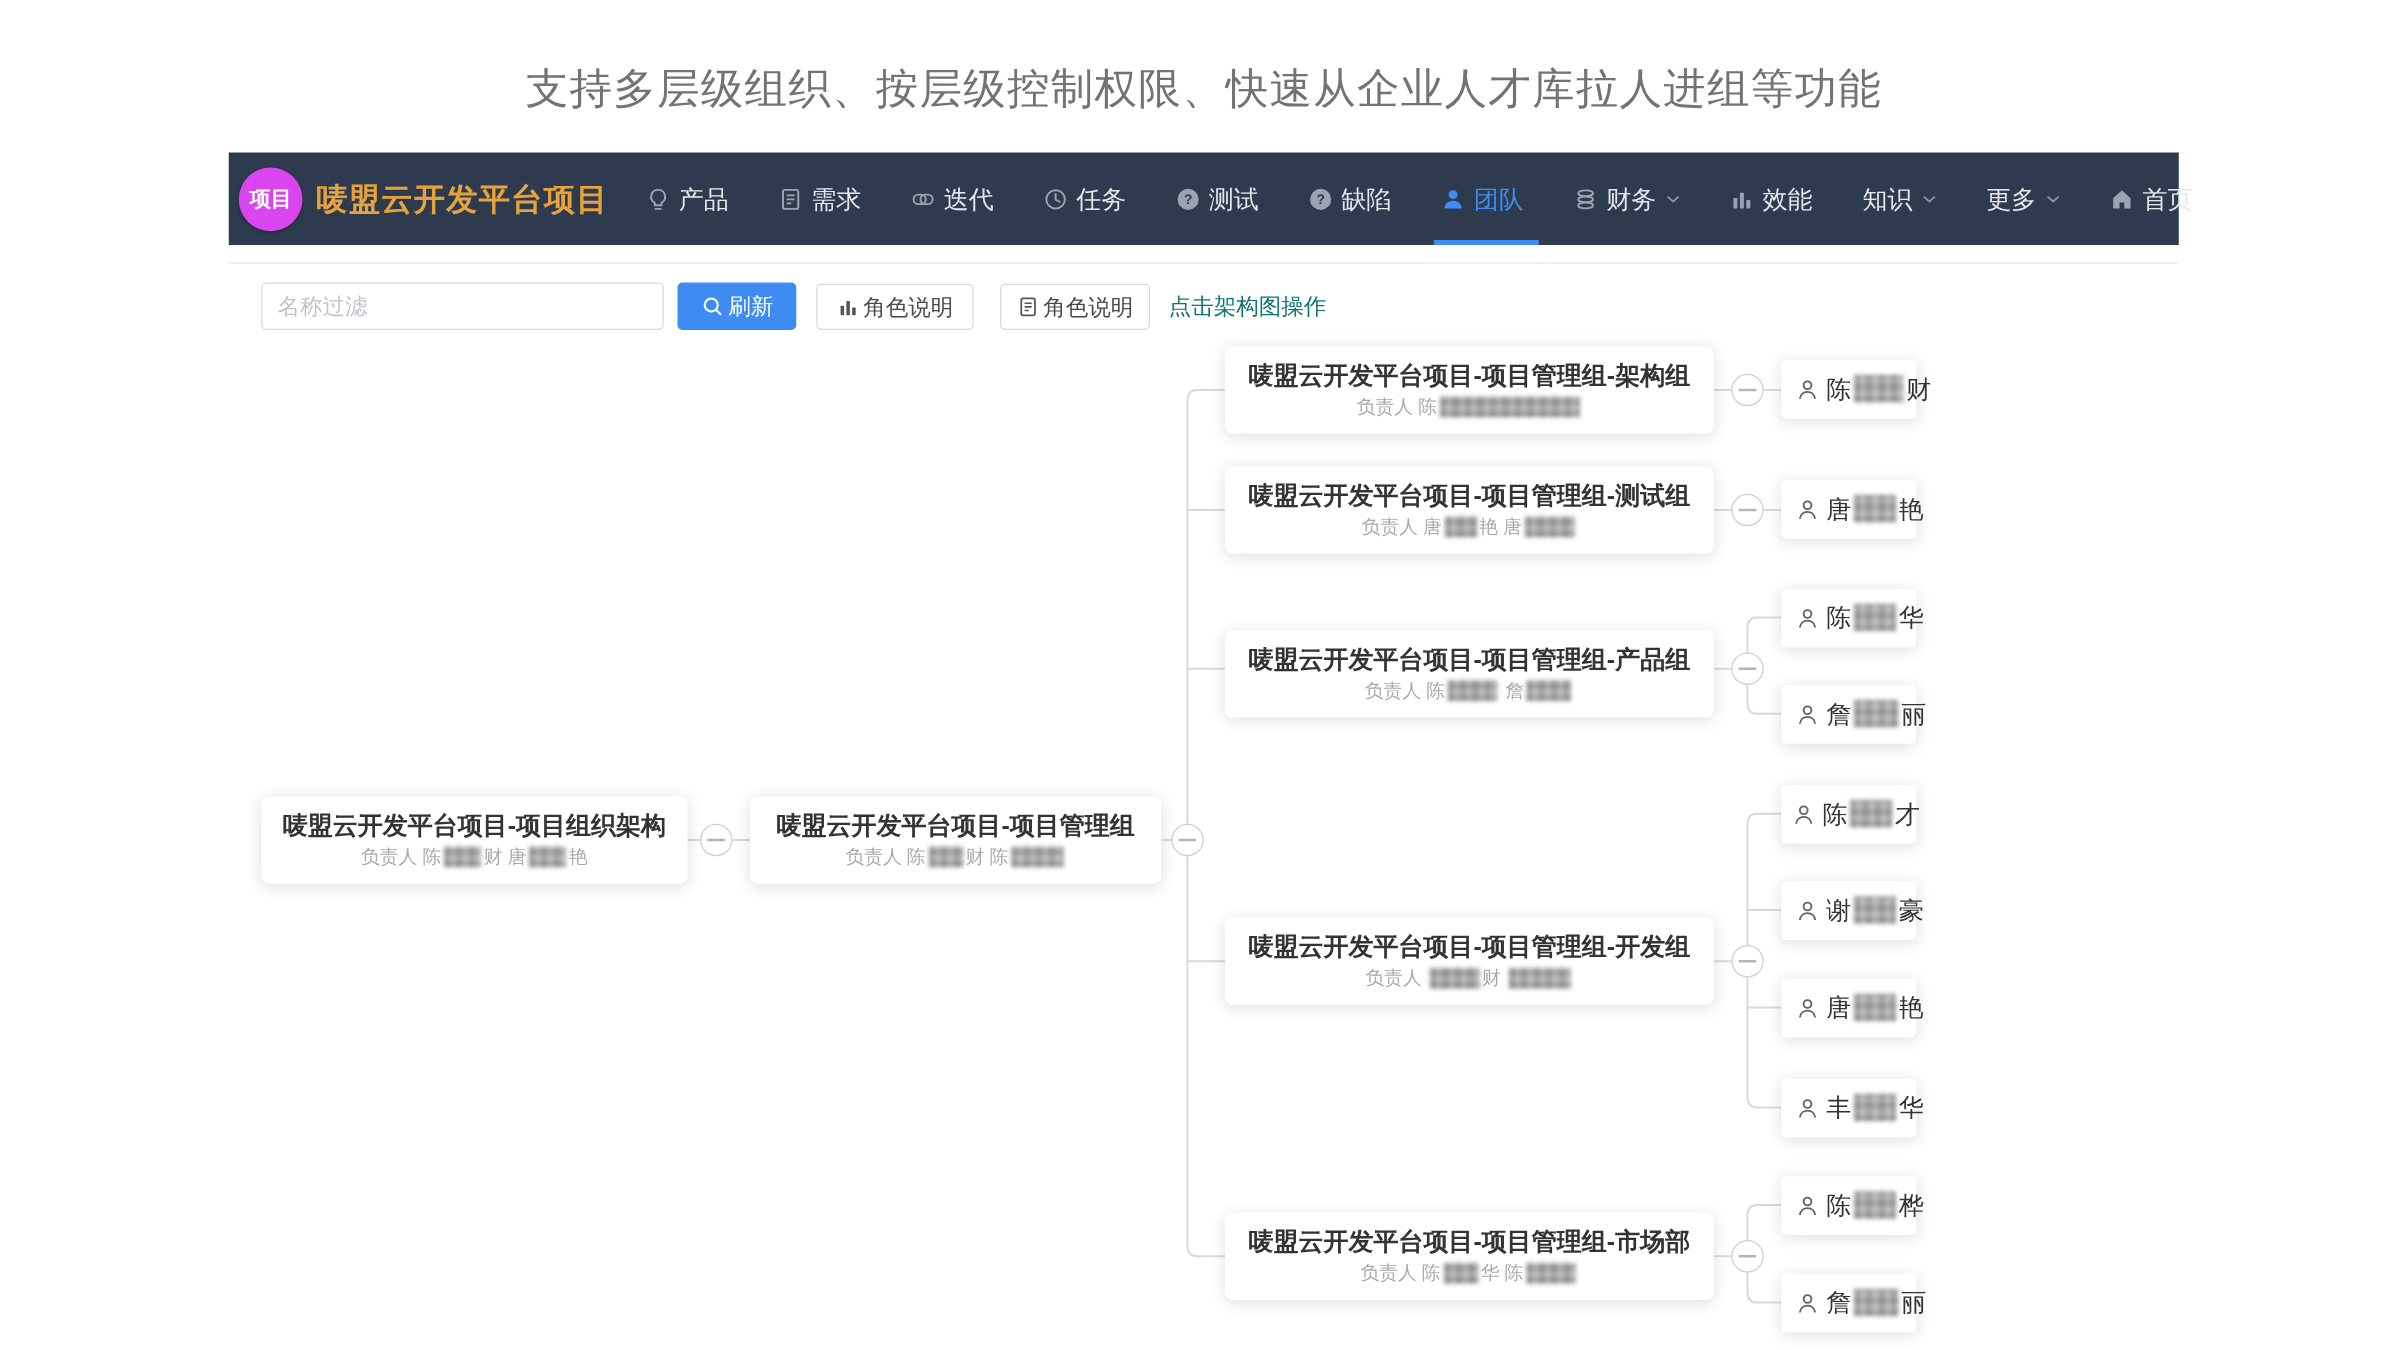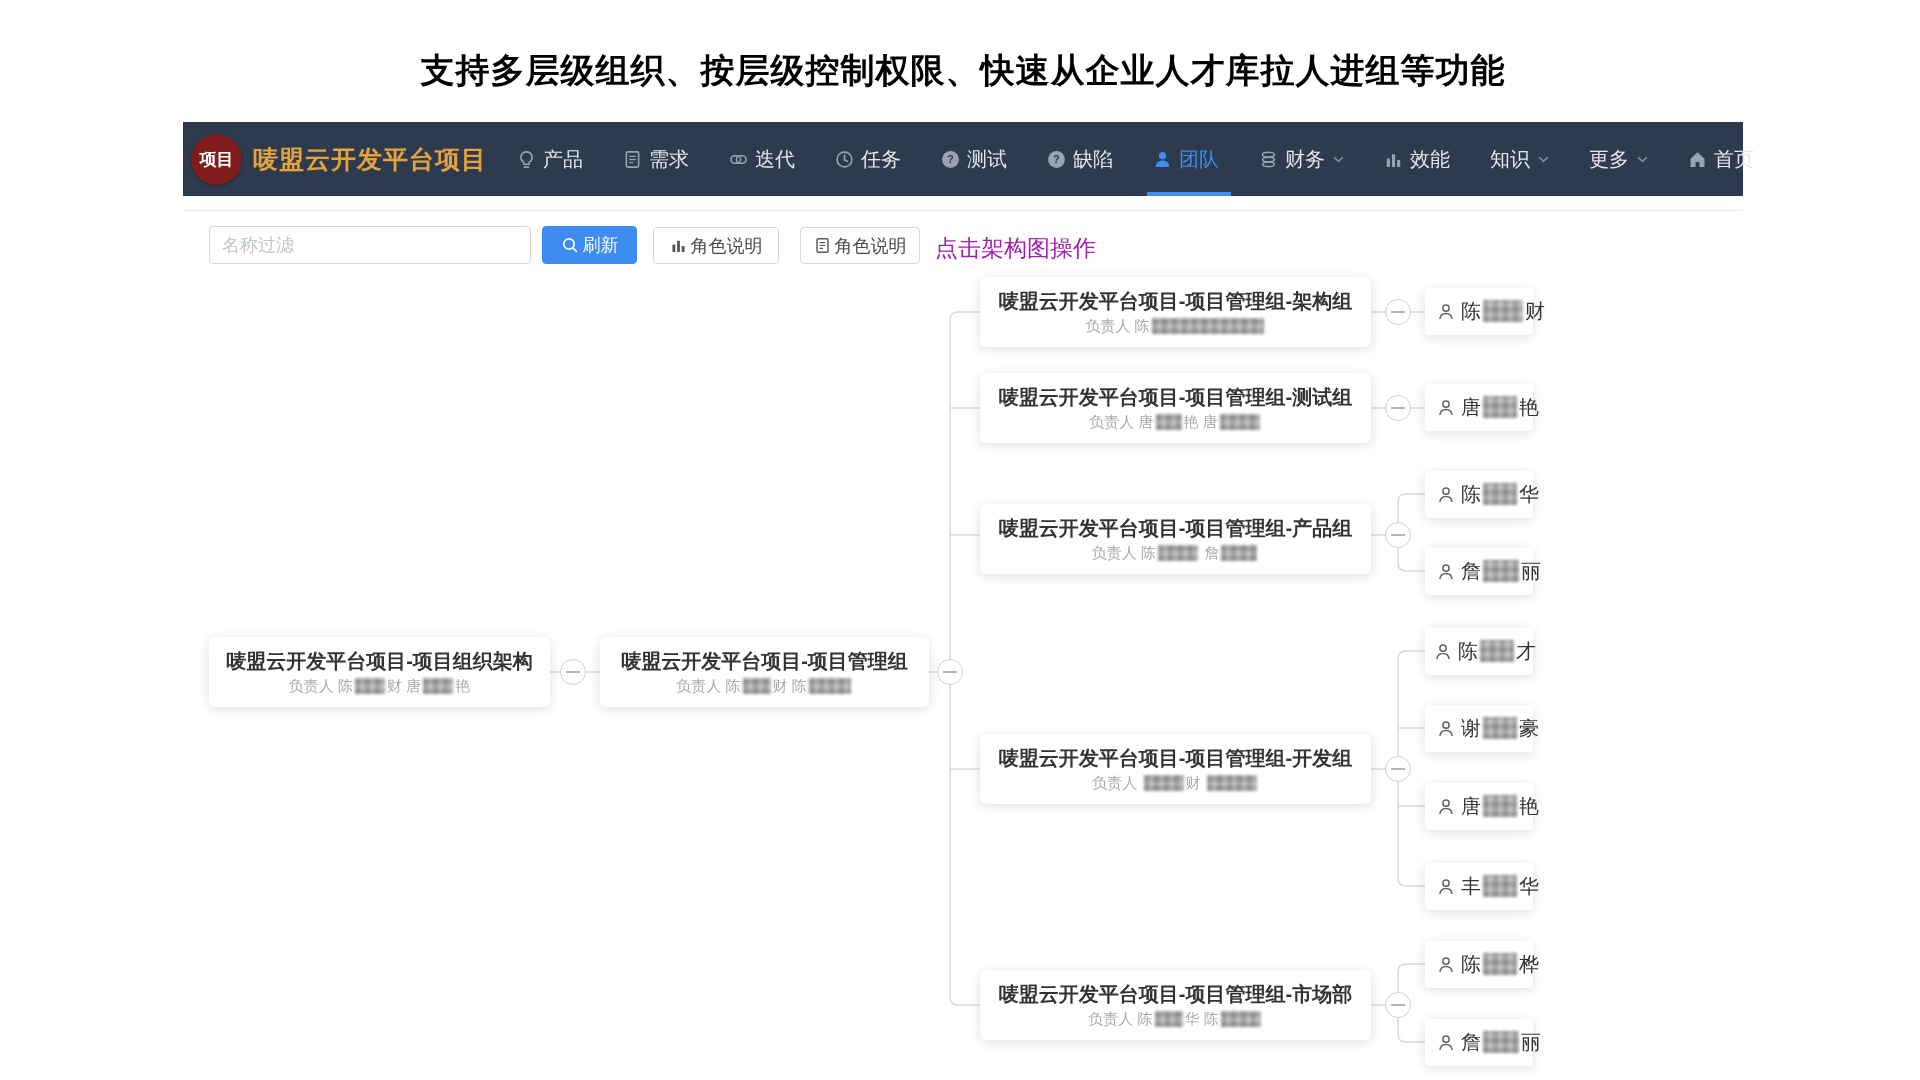--- a/index.html
+++ b/index.html
@@ -3,30 +3,30 @@
 <meta charset="utf-8">
 <style>
   html,body{margin:0;padding:0;}
   body{
     width:1920px;height:1080px;position:relative;overflow:hidden;
     background:#ffffff;font-family:"Liberation Sans","DejaVu Sans",sans-serif;
   }
   
   .headline{
     position:absolute;left:183px;top:48px;width:1560px;text-align:center;
-    font-size:34px;font-weight:700;color:#000000;letter-spacing:1px;white-space:nowrap;
+    font-size:34px;font-weight:400;color:#737373;letter-spacing:1px;white-space:nowrap;
   }
   
   .navbar{
     position:absolute;left:183px;top:122px;width:1560px;height:74px;
     background:#2e3a4e;display:flex;align-items:center;
     padding:0 14px 0 8px;box-sizing:border-box;
   }
   .logo{
-    width:51px;height:51px;border-radius:50%;background:#7f1d1d;flex:0 0 auto;
+    width:51px;height:51px;border-radius:50%;background:#d946ef;flex:0 0 auto;
     color:#fff;display:flex;align-items:center;justify-content:center;
     font-weight:700;font-size:17px;box-shadow:0 1px 3px rgba(0,0,0,.35);
   }
   .proj-title{color:#e6a23c;font-size:25px;font-weight:700;margin-left:11px;white-space:nowrap;letter-spacing:1px;}
   .nav-items{display:flex;align-items:center;gap:40px;margin-left:30px;height:100%;flex:1;min-width:0;}
   .nav-item{display:flex;align-items:center;gap:7px;color:#e4e7ec;font-size:20px;height:100%;position:relative;cursor:pointer;white-space:nowrap;}
   .nav-item .ni{color:#9aa3b3;display:flex;}
   .nav-item .chev{color:#8a93a3;display:flex;margin-left:1px;}
   .nav-item.active{color:#3e8df2;}
   .nav-item.active .ni{color:#3e8df2;}
@@ -44,21 +44,21 @@
   .filter-input::placeholder{color:#bfc4cc;}
   .btn{
     position:absolute;height:38px;box-sizing:border-box;border-radius:4px;border:1px solid #d9d9d9;
     background:#fff;color:#4a4a4a;font-size:18px;display:flex;align-items:center;justify-content:center;gap:4px;
     cursor:pointer;white-space:nowrap;font-family:inherit;
   }
   .btn-primary{background:#3e8bf2;border-color:#3e8bf2;color:#fff;}
   .btn-refresh{left:542px;top:226px;width:95px;}
   .btn-progress{left:653px;top:227px;width:126px;height:37px;}
   .btn-role{left:800px;top:227px;width:120px;height:37px;}
-  .hint-link{position:absolute;left:935px;top:233px;font-size:23px;color:#a21caf;cursor:pointer;white-space:nowrap;}
+  .hint-link{position:absolute;left:935px;top:233px;font-size:18px;color:#0f766e;cursor:pointer;white-space:nowrap;}
   
   #chart{position:absolute;left:0;top:0;width:1920px;height:1080px;}
   #lines{position:absolute;left:0;top:0;pointer-events:none;}
   .card{position:absolute;background:#fff;border-radius:6px;box-shadow:0 2px 12px rgba(0,0,0,.13);box-sizing:border-box;cursor:pointer;}
   .gcard{display:flex;flex-direction:column;justify-content:center;align-items:center;}
   .gtitle{font-size:20px;color:#333;font-weight:600;white-space:nowrap;line-height:1.2;text-align:right;}
   .gsub{font-size:15px;color:#a9a9a9;margin-top:4px;white-space:nowrap;line-height:1.2;}
   .mcard{border-radius:4px;display:flex;align-items:center;gap:5px;padding-left:11px;font-size:20px;color:#333;font-weight:500;white-space:nowrap;}
   .mos{
     display:inline-block;height:1.12em;vertical-align:-0.22em;border-radius:1px;margin:0 2px;

